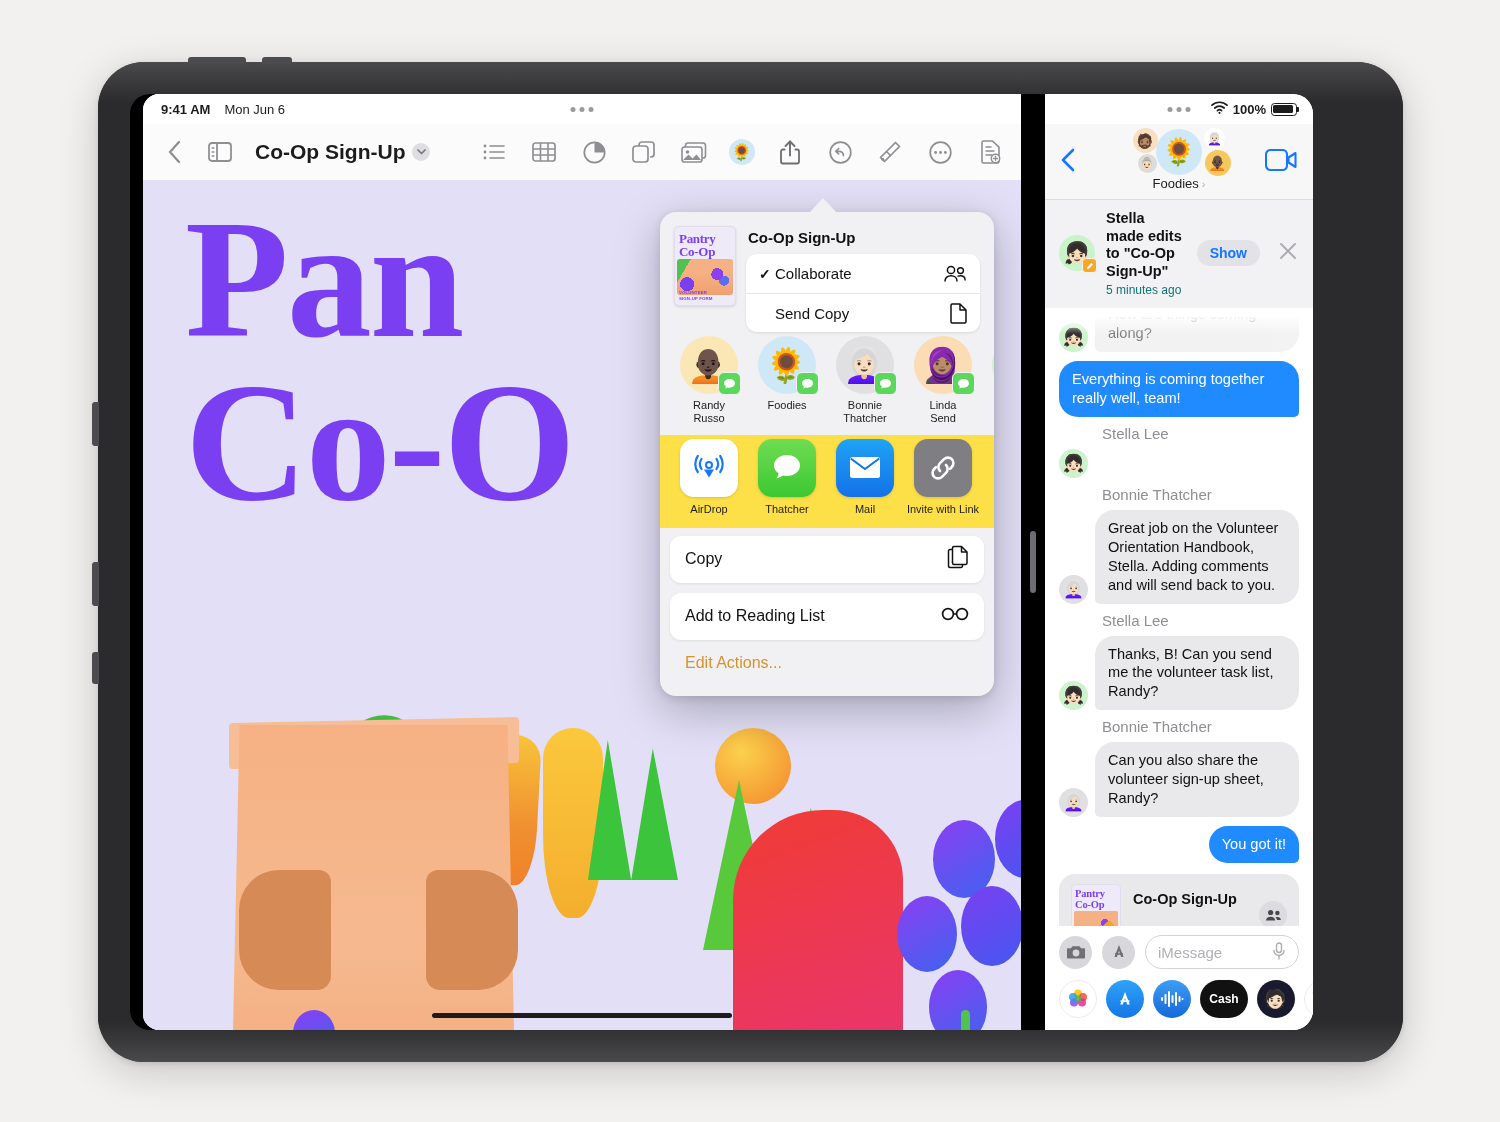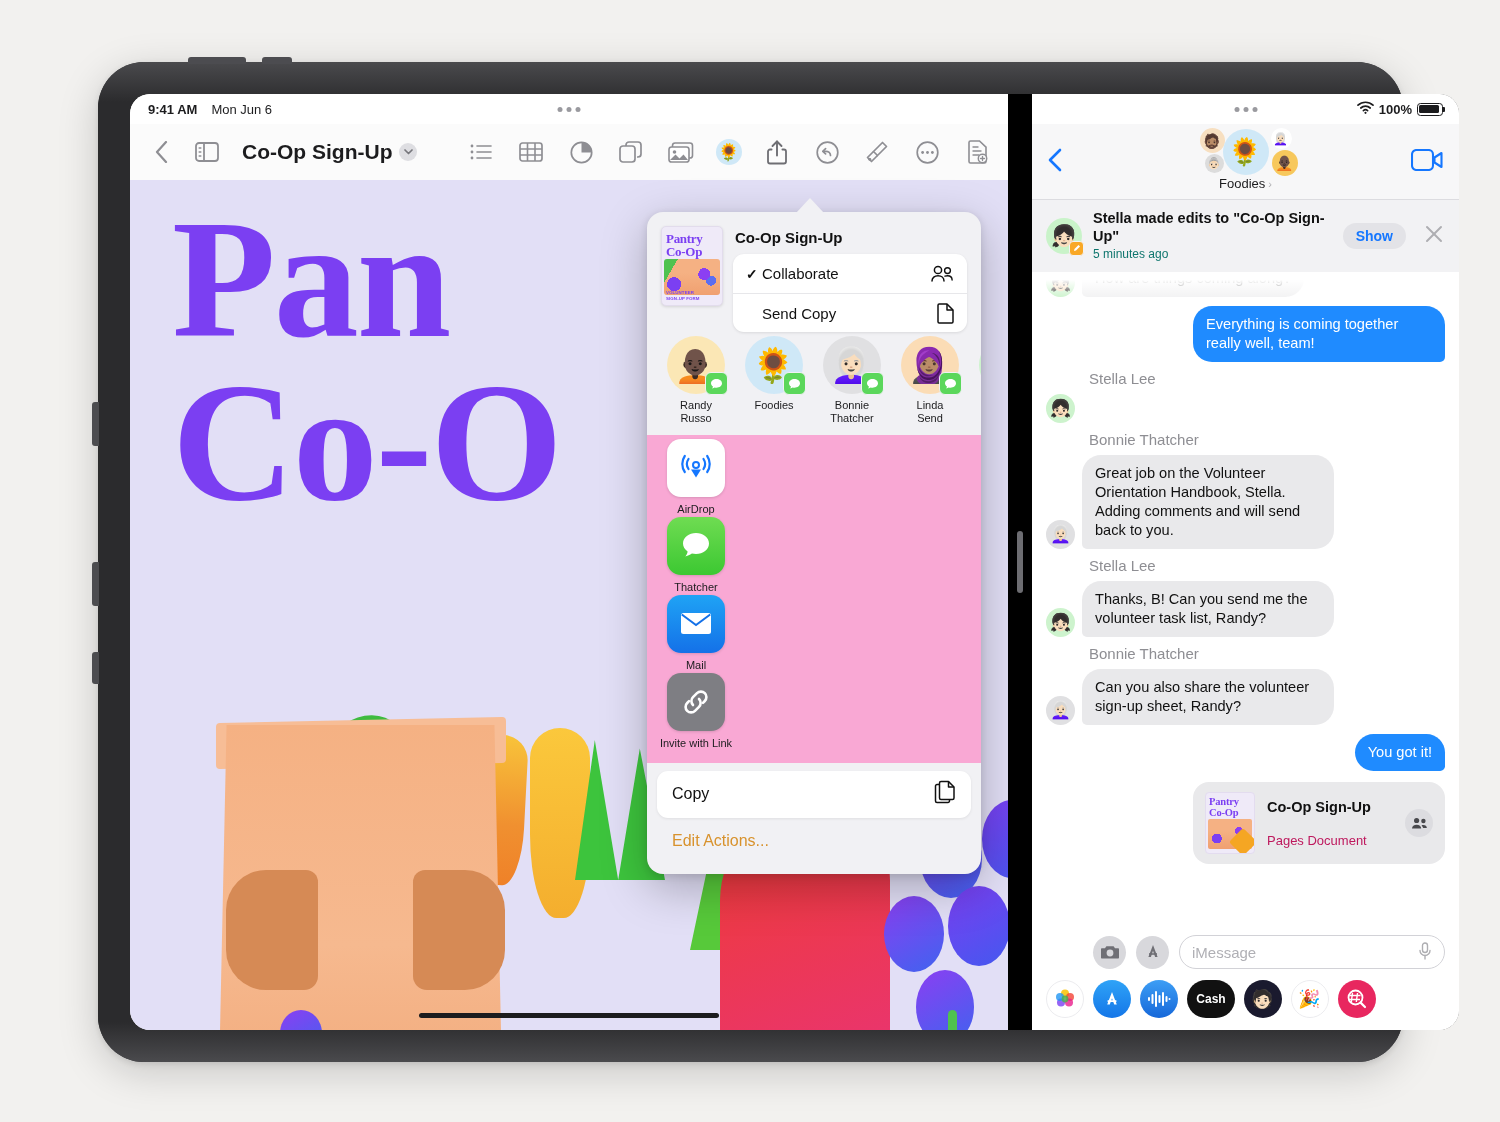--- a/index.html
+++ b/index.html
@@ -26,26 +26,27 @@
     position:absolute; background:#3c3c40; border-radius:2px; z-index:3;
   }
   #btn-power { left: 90px; top: -5px; width: 58px; height: 7px; background:#4c4c50; border-radius:3px 3px 0 0;}
   #btn-vol-1 { left: 164px; top: -5px; width: 30px; height: 7px; background:#4c4c50; border-radius:3px 3px 0 0;}
   #btn-vol-2 { left: -6px; top: 340px; width: 7px; height: 44px; background:#4c4c50; border-radius:3px 0 0 3px;}
   #btn-vol-3 { left: -6px; top: 500px; width: 7px; height: 44px; background:#4c4c50; border-radius:3px 0 0 3px;}
   #btn-vol-4 { left: -6px; top: 590px; width: 7px; height: 32px; background:#4c4c50; border-radius:3px 0 0 3px;}
 
   #screen {
     position:absolute; left: 32px; top: 32px;
-    width: 1329px; height: 936px;
+    width: 1183px; height: 936px;
     background: #000;
     border-radius: 20px;
     overflow: hidden;
     display:flex;
     z-index: 2;
+    padding-left: 13px;
   }
 
   
   #pane-pages {
     width: 878px; height: 100%;
     background: #ffffff;
     border-radius: 16px 0 0 16px;
     position: relative;
     overflow: hidden;
   }
@@ -267,21 +268,21 @@
     display:flex; align-items:center; justify-content:center;
     font-size: 34px; line-height:1;
   }
   .badge-msg {
     position:absolute; right:-3px; bottom:-1px; width: 23px; height: 23px;
     border-radius: 6px; background:#5bd75b; border: 1.5px solid #f1f1f4;
     display:flex; align-items:center; justify-content:center;
   }
   .contact-name { font-size: 11px; color:#1c1c1e; line-height: 1.18; }
 
-  .ss-apps { display:flex; padding: 4px 10px 12px; background:#f9a8d4;flex-direction:column; }
+  .ss-apps { display:flex; padding: 4px 10px 12px; background:#fde047; }
   .app-item { width: 78px; flex:0 0 78px; text-align:center; }
   .app-icon {
     width: 58px; height: 58px; border-radius: 14px; margin: 0 auto 6px;
     display:flex; align-items:center; justify-content:center;
     box-shadow: 0 1px 3px rgba(0,0,0,.14);
   }
   .app-name { font-size: 11px; color:#1c1c1e; line-height:1.18; }
 
   .ss-actions { padding: 8px 10px 4px; }
   .action-card {
@@ -409,21 +410,21 @@
   .attach-name { font-size: 14.5px; font-weight:700; color:#111; }
   .attach-sub { font-size: 13px; color:#be185d; margin-top: 18px; }
   .attach-collab {
     width: 28px; height: 28px; border-radius:50%; background:#dcdce0;
     display:flex; align-items:center; justify-content:center; flex:0 0 28px;
   }
 
   
   #msg-input-bar {
     display:flex; align-items:center; gap: 10px;
-    padding: 9px 14px 9px 14px; background:#fff;margin-left:47px;
+    padding: 9px 14px 9px 14px; background:#fff;
   }
   .ib-circle {
     width: 33px; height: 33px; border-radius:50%; background:#d8d8dc;
     display:flex; align-items:center; justify-content:center; flex:0 0 33px; color:#6f6f75;
   }
   .ib-field {
     flex:1; height: 34px; border: 1px solid #d2d2d7; border-radius: 17px;
     display:flex; align-items:center; padding: 0 12px;
     font-size: 15px; color:#b0b0b5;
   }
@@ -738,20 +739,32 @@
 
         <div class="ss-actions">
           <div class="action-card">
             <div class="action-row">
               <span class="a-label">Copy</span>
               <span>
                 <svg width="22" height="24" viewBox="0 0 22 24">
                     <path d="M7 1.5h7.5L20 7v11a1.5 1.5 0 0 1-1.5 1.5H7A1.5 1.5 0 0 1 5.5 18V3A1.5 1.5 0 0 1 7 1.5z" stroke="#111" stroke-width="1.5" fill="none" stroke-linejoin="round"></path>
                     <path d="M14.5 1.5V7H20" stroke="#111" stroke-width="1.5" fill="none" stroke-linejoin="round"></path>
                     <path d="M15.5 19.5V21a1.5 1.5 0 0 1-1.5 1.5H3A1.5 1.5 0 0 1 1.5 21V6A1.5 1.5 0 0 1 3 4.5h2.5" stroke="#111" stroke-width="1.5" fill="none" stroke-linejoin="round"></path>
+                  </svg>
+              </span>
+            </div>
+          </div>
+          <div class="action-card">
+            <div class="action-row">
+              <span class="a-label">Add to Reading List</span>
+              <span>
+                <svg width="28" height="14" viewBox="0 0 28 14">
+                    <circle cx="7" cy="7" r="5.4" stroke="#111" stroke-width="1.7" fill="none"></circle>
+                    <circle cx="21" cy="7" r="5.4" stroke="#111" stroke-width="1.7" fill="none"></circle>
+                    <line x1="12.4" y1="7" x2="15.6" y2="7" stroke="#111" stroke-width="1.7"></line>
                   </svg>
               </span>
             </div>
           </div>
           <div class="edit-actions">Edit Actions...</div>
         </div>
       </div>
     </div>
 
     <div id="split-divider">

